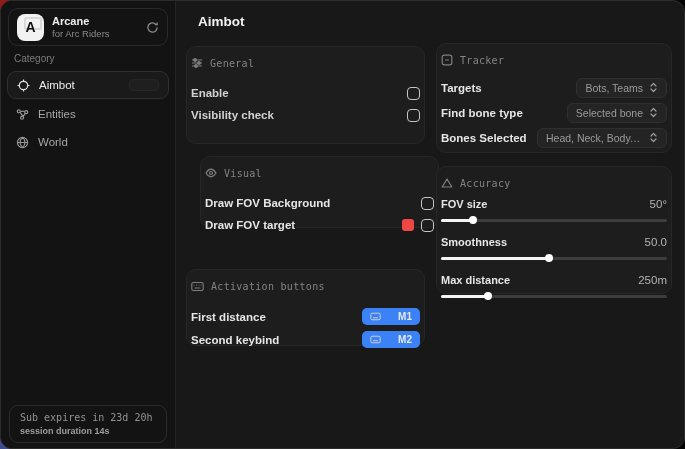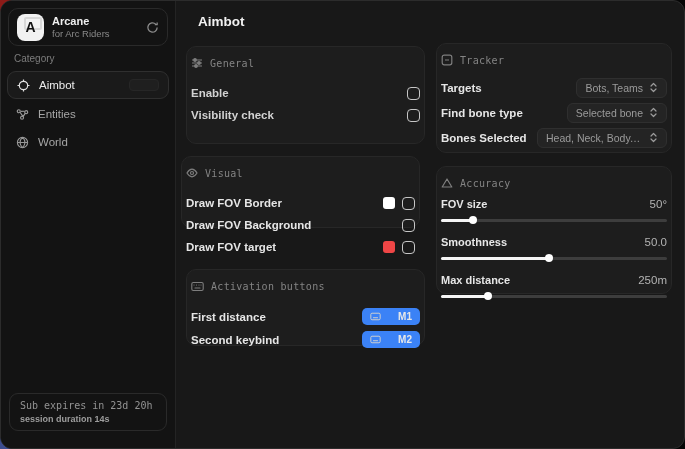--- a/index.html
+++ b/index.html
@@ -55,21 +55,21 @@
   .nav-item .nicon { display:flex; color:#979797; }
   .nav-item.active {
     background:#1a1a1a; border:1px solid #2f2f2f; color:#ececec;
   }
   .nav-item.active .nicon { color:#e0e0e0; }
   .hint-badge {
     margin-left:auto; width:30px; height:12px;
     background:#1f1f1f; border:1px solid #262626; border-radius:4px;
   }
   .subbox {
-    position:absolute; left:8px; right:8px; bottom:17px; height:38px;
+    position:absolute; left:8px; right:8px; bottom:5px; height:38px;
     border:1px solid #2a2a2a; border-radius:9px; padding:5px 10px;
   }
   .subbox .l1 { font-family:"DejaVu Sans Mono", monospace; font-size:10px; color:#939393; line-height:14px; }
   .subbox .l2 { font-size:9px; color:#9d9d9d; font-weight:bold; line-height:13px; }
   
   .main { position:absolute; left:175px; top:0; right:0; bottom:0; }
   .page-title {
     position:absolute; left:22px; top:13px;
     color:#f2f2f2; font-size:13.5px; font-weight:bold;
   }
@@ -207,38 +207,31 @@
           <span class="rlabel">Enable</span>
           <span class="checkbox"></span>
         </div>
         <div class="row">
           <span class="rlabel">Visibility check</span>
           <span class="checkbox"></span>
         </div>
       </div>
     </div>
 
-    <div class="card bright" style="left:5px; top:155px; width:239px; height:72px;">
+    <div class="card bright" style="left:24px; top:155px; width:239px; height:72px;">
       <div class="card-head">
         <span class="hicon">
           <svg width="12" height="12" viewBox="0 0 12 12" fill="none" stroke="currentColor" stroke-width="1.2">
             <path d="M1 6c1.6-2.6 3.3-3.8 5-3.8S9.4 3.4 11 6c-1.6 2.6-3.3 3.8-5 3.8S2.6 8.6 1 6z"></path>
               <circle cx="6" cy="6" r="1.5"></circle>
           </svg>
         </span>
         <span>Visual</span>
       </div>
       <div class="rows">
-        <div class="row">
-          <span class="rlabel">Draw FOV Border</span>
-          <span class="rctrl">
-            <span class="swatch" style="background:#ffffff"></span>
-            <span class="checkbox"></span>
-          </span>
-        </div>
         <div class="row">
           <span class="rlabel">Draw FOV Background</span>
           <span class="rctrl">
             <span class="checkbox"></span>
           </span>
         </div>
         <div class="row">
           <span class="rlabel">Draw FOV target</span>
           <span class="rctrl">
             <span class="swatch" style="background:#ef4646"></span>

